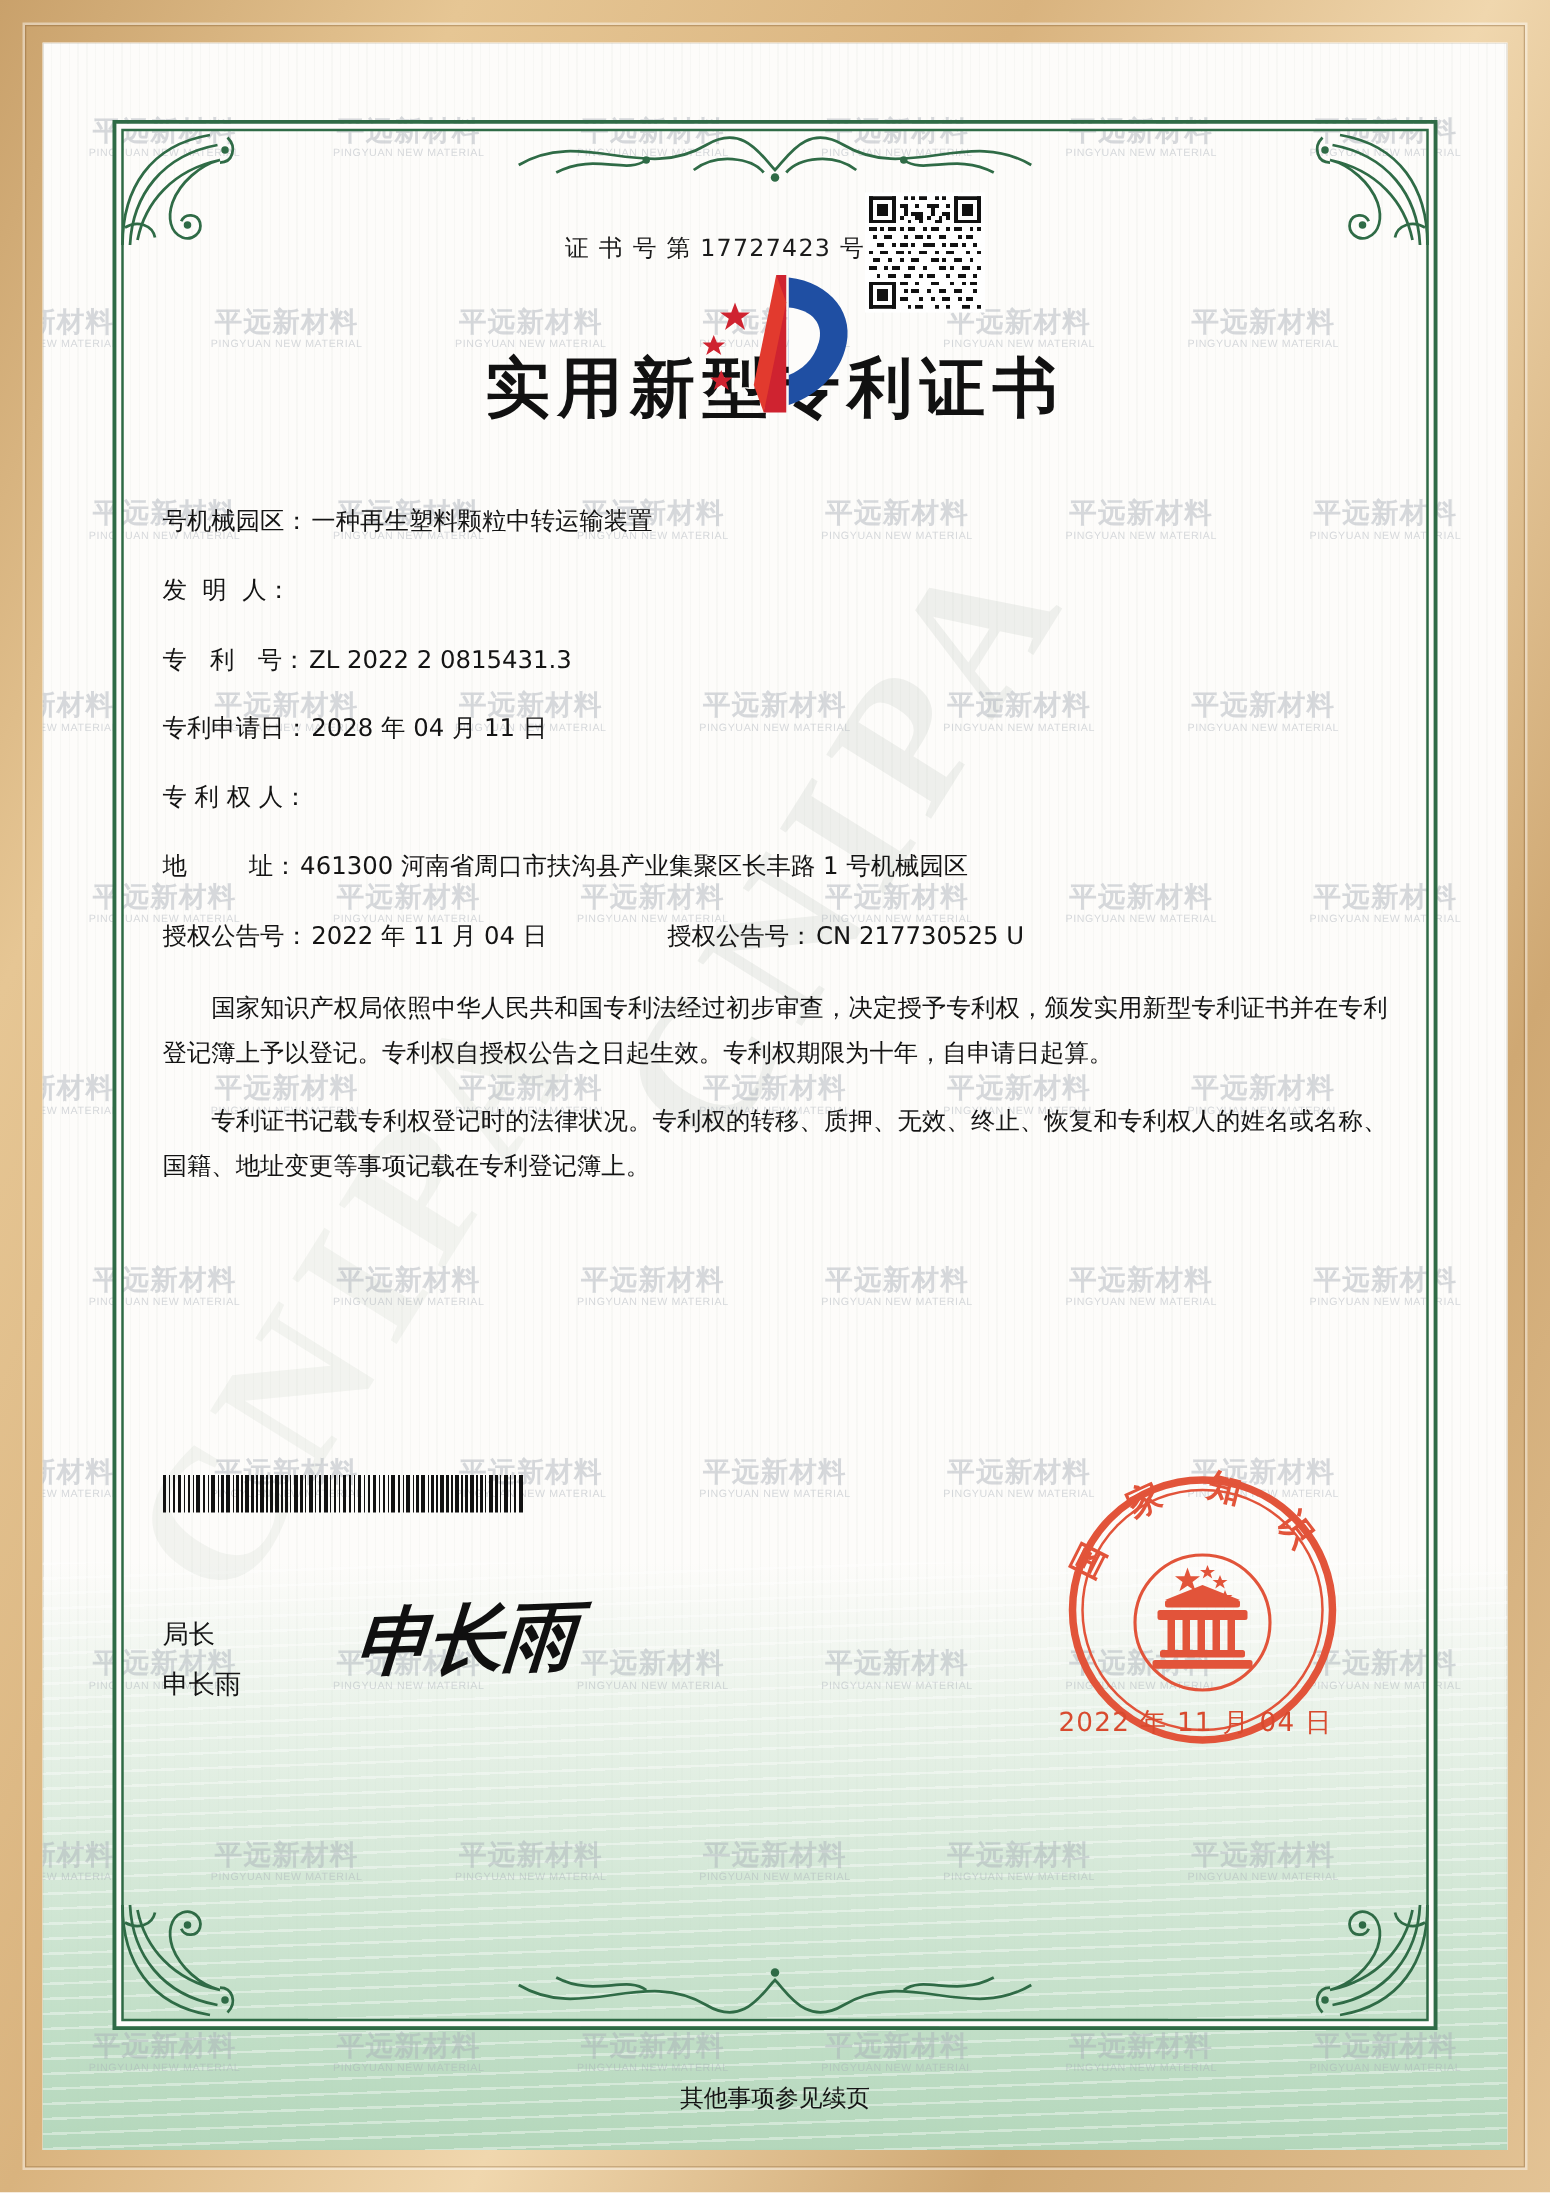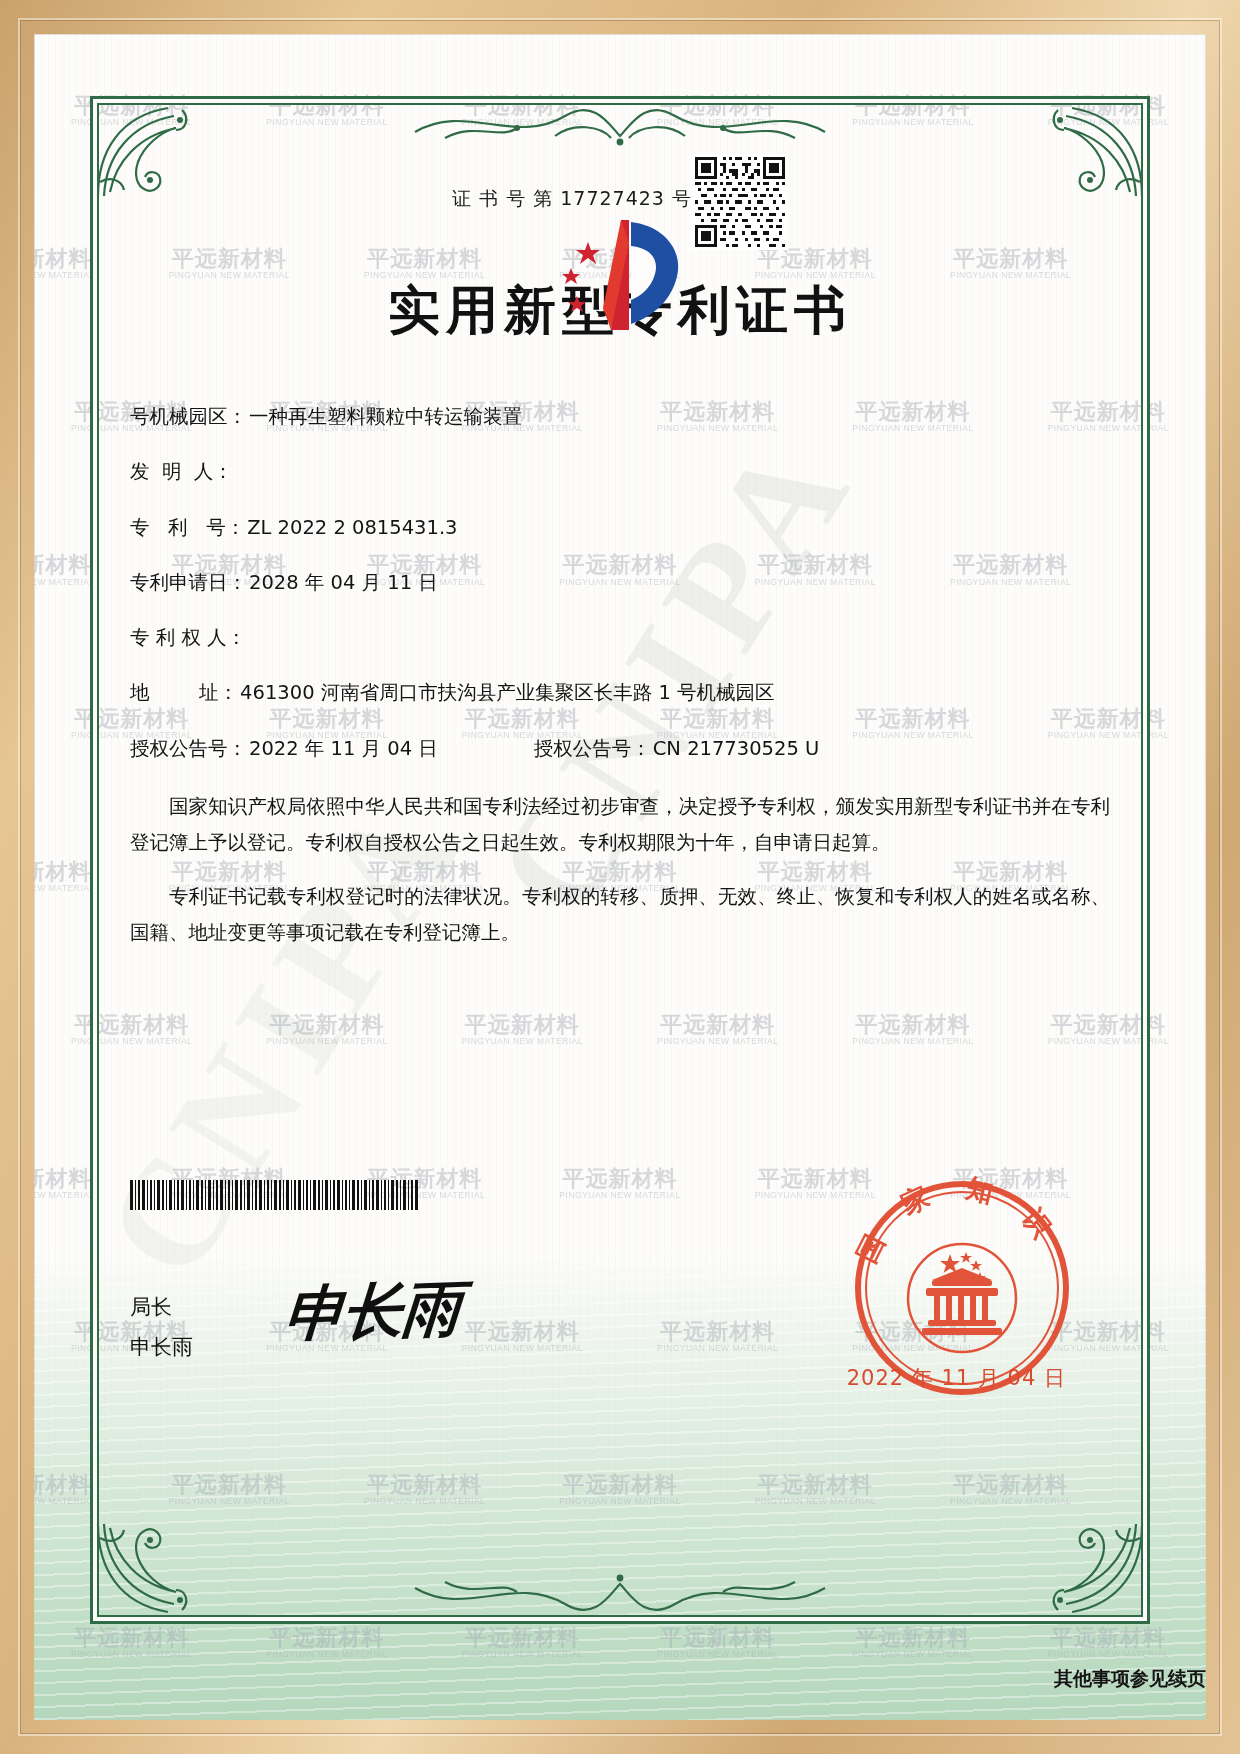--- a/index.html
+++ b/index.html
@@ -325,26 +325,25 @@
     text-align: center;
     font-family: "DejaVu Sans", sans-serif;
     font-size: 19px;
     color: #141414;
     z-index: 12;
   }
   .footer-note {
     position: absolute;
     left: 0; right: 0;
     bottom: 28px;
-    text-align: right;
+    text-align: center;
     font-family: "DejaVu Sans", sans-serif;
     font-size: 19px;
     color: #141414;
     z-index: 12;
-    font-weight: bold;
   }
 </style>
 </head>
 <body>
 
 <div class="page">
   <div class="frame-inner-bevel"></div>
 
   <div class="paper">
 

